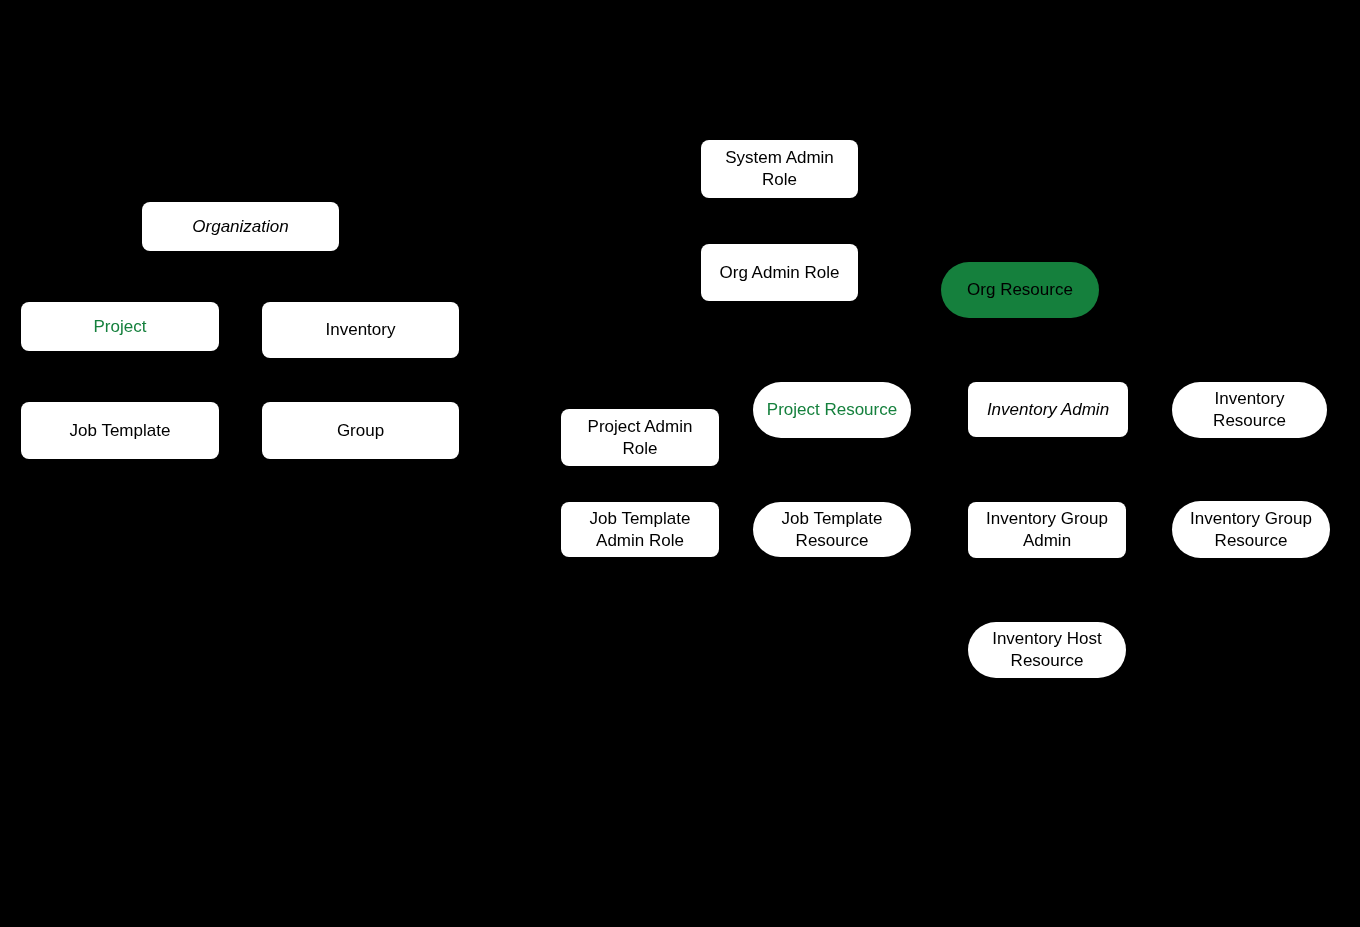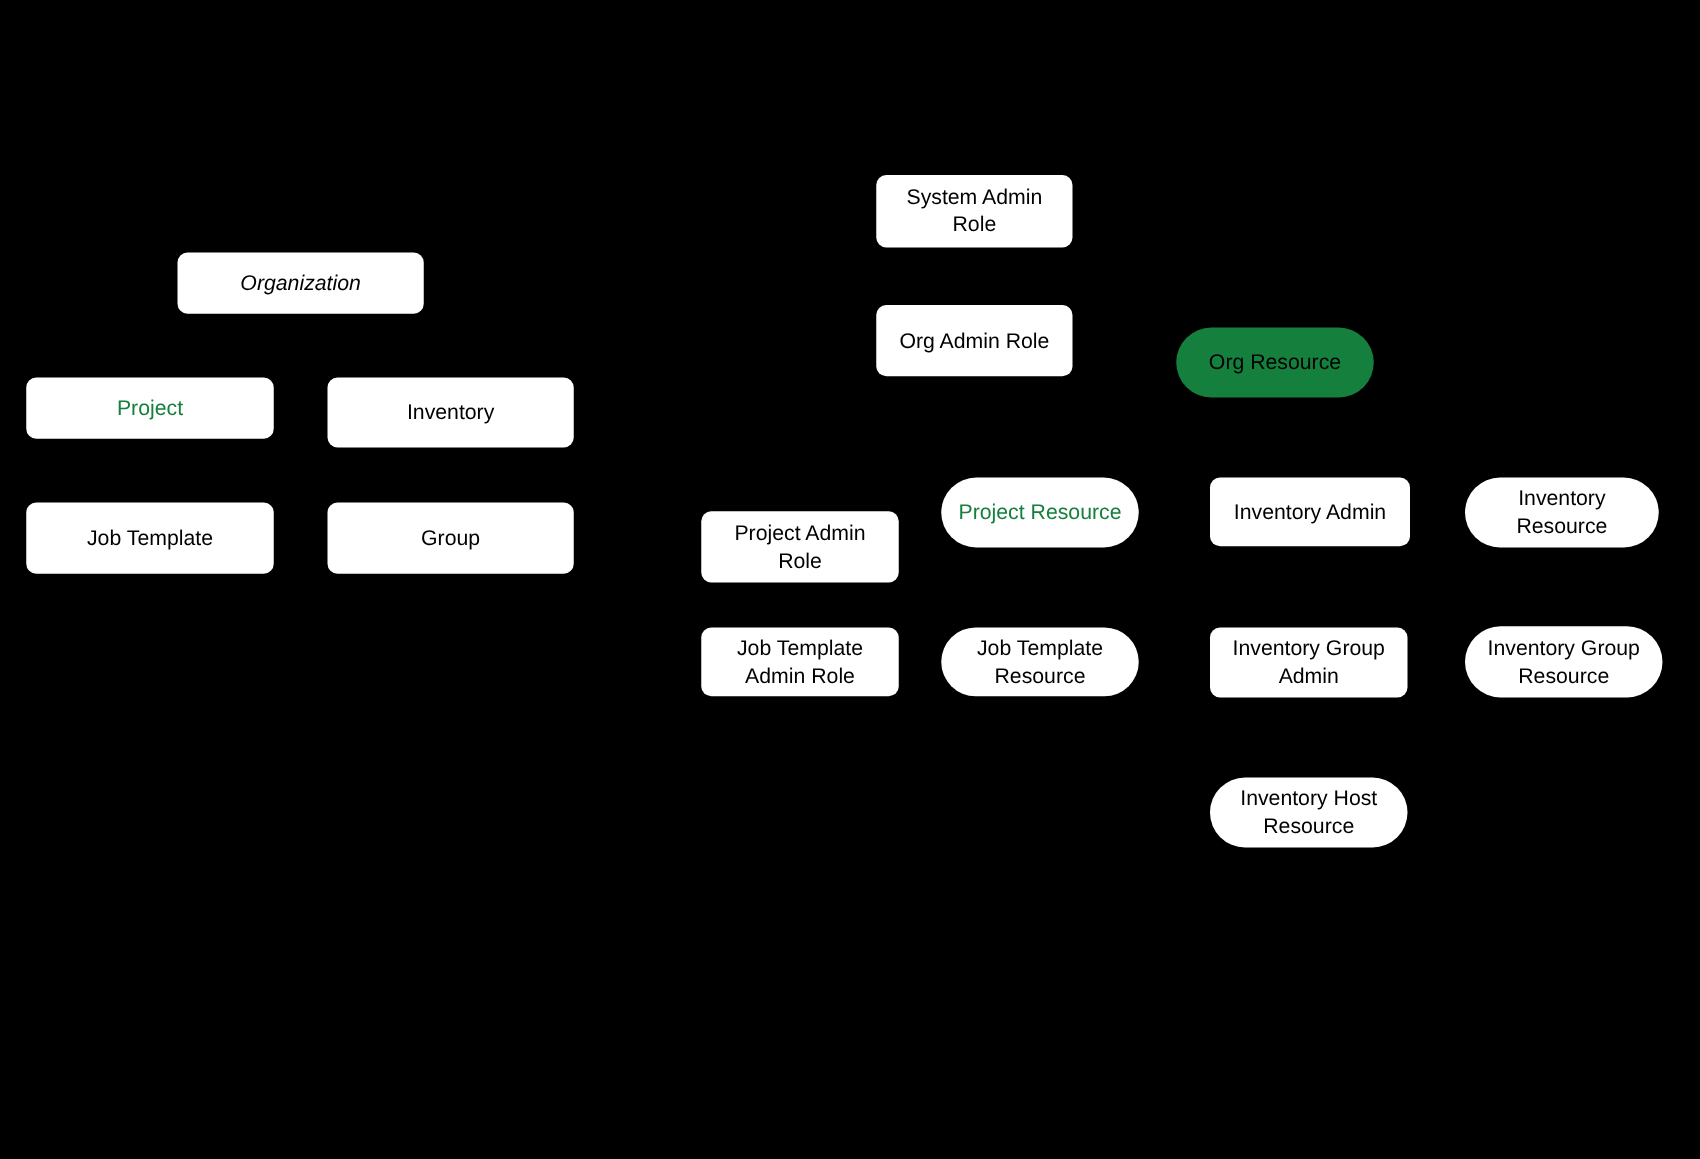--- a/index.html
+++ b/index.html
@@ -62,21 +62,21 @@
     <div class="node stadium" style="left: 941px; top: 262px; width: 158px; height: 56px; background: #15803d; color: rgb(0, 0, 0); align-items: center;">
       <span class="node-label">Org Resource</span>
     </div>
     <div class="node rectangle" style="left: 561px; top: 381px; width: 158px; height: 57px; background: rgb(255, 255, 255); color: rgb(0, 0, 0); margin-top: 28px;">
       <span class="node-label">Project Admin
 Role</span>
     </div>
     <div class="node stadium" style="left: 753px; top: 382px; width: 158px; height: 56px; background: rgb(255, 255, 255); color: #15803d;">
       <span class="node-label">Project Resource</span>
     </div>
-    <div class="node rectangle" style="left: 968px; top: 382px; width: 160px; height: 55px; background: rgb(255, 255, 255); color: rgb(0, 0, 0);">
+    <div class="node rectangle" style="left: 968px; top: 382px; width: 160px; height: 55px; background: rgb(255, 255, 255); color: rgb(0, 0, 0); font-style: italic;">
       <span class="node-label">Inventory Admin</span>
     </div>
     <div class="node stadium" style="left: 1172px; top: 382px; width: 155px; height: 56px; background: rgb(255, 255, 255); color: rgb(0, 0, 0);">
       <span class="node-label">Inventory
 Resource</span>
     </div>
     <div class="node rectangle" style="left: 561px; top: 502px; width: 158px; height: 55px; background: rgb(255, 255, 255); color: rgb(0, 0, 0);">
       <span class="node-label">Job Template
 Admin Role</span>
     </div>

